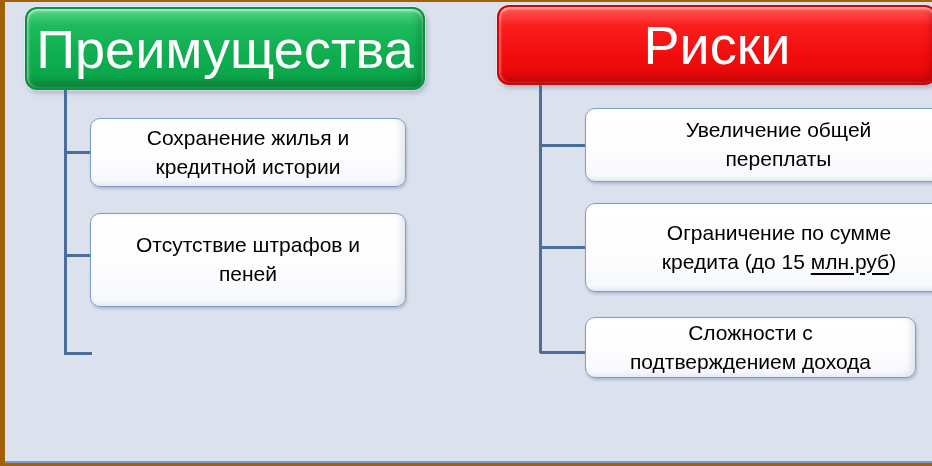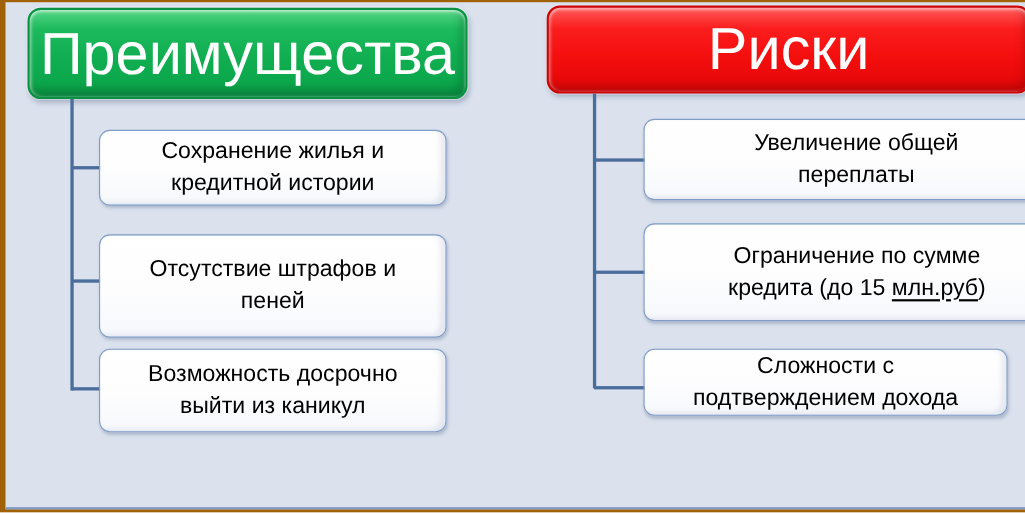--- a/index.html
+++ b/index.html
@@ -131,24 +131,20 @@
     <div class="line branch-r3"></div>
 
     <div class="card card-l1">
       <span class="card-text">Сохранение жилья и
 кредитной истории</span>
     </div>
     <div class="card card-l2">
       <span class="card-text">Отсутствие штрафов и
 пеней</span>
     </div>
-    <div class="card card-l3">
-      <span class="card-text">Возможность досрочно
-выйти из каникул</span>
-    </div>
 
     <div class="card card-r1">
       <span class="card-text">Увеличение общей
 переплаты</span>
     </div>
     <div class="card card-r2">
       <span class="card-text"><span>Ограничение по сумме
 кредита (до 15 </span><span class="wavy">млн.руб</span><span>)</span></span>
     </div>
     <div class="card card-r3">

